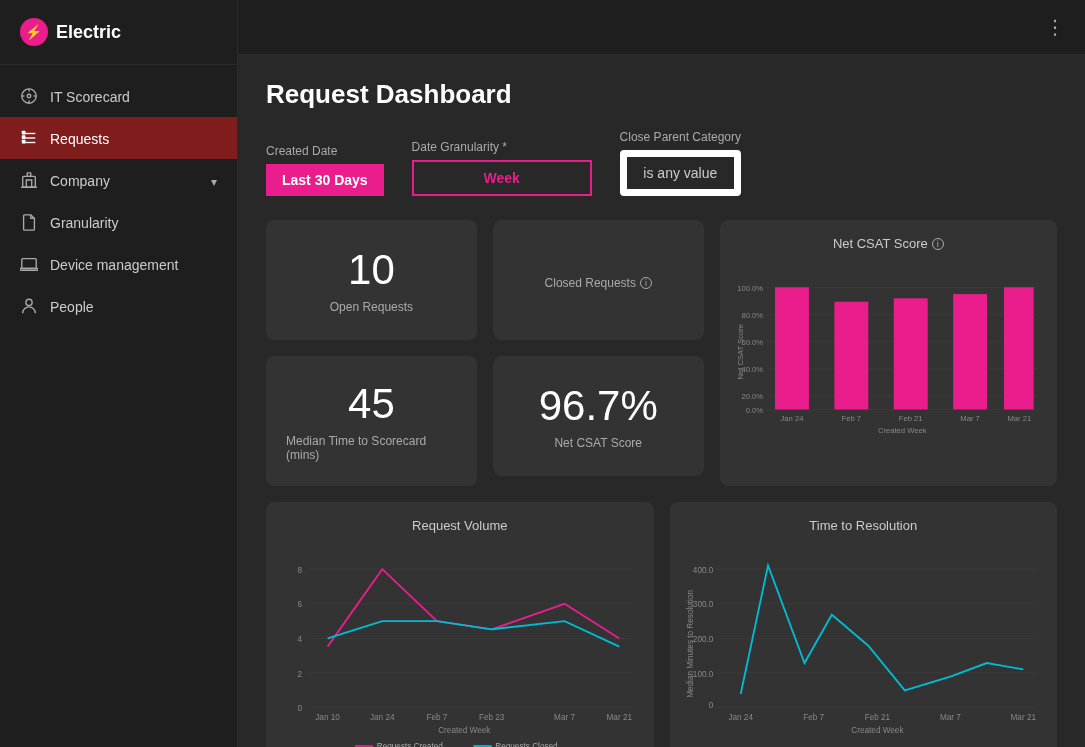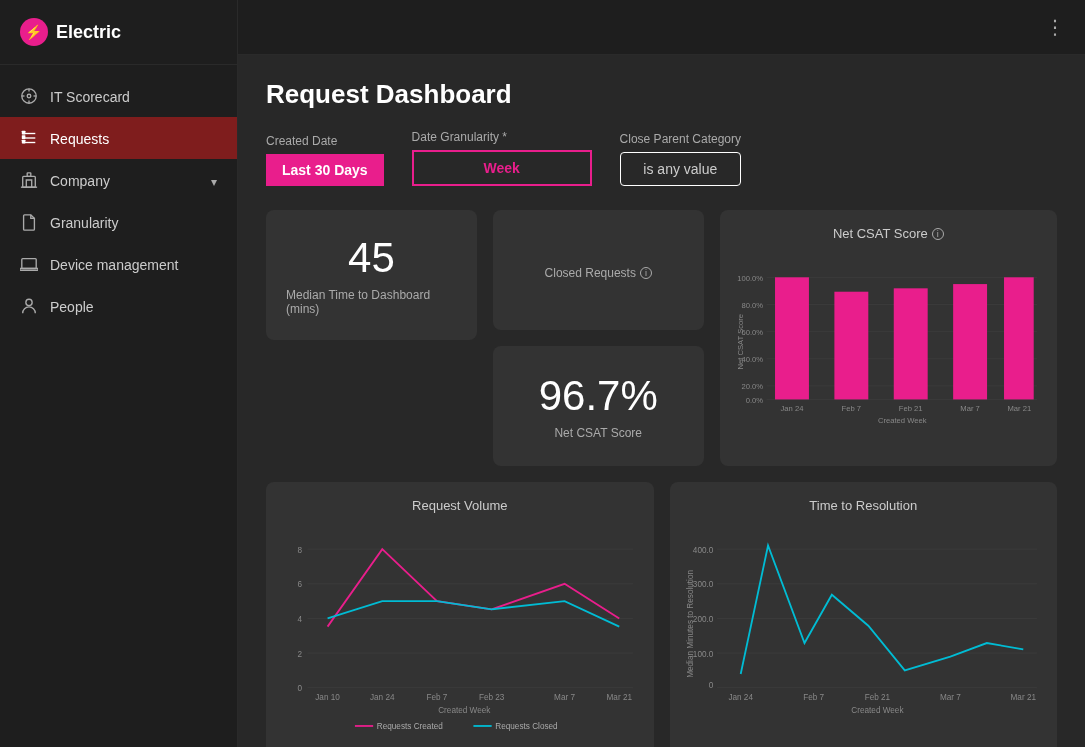--- a/index.html
+++ b/index.html
@@ -24,21 +24,21 @@
 
     .content { padding: 24px 28px; }
     .page-title { font-size: 26px; font-weight: 700; color: #fff; margin-bottom: 20px; }
 
     
     .filters { display: flex; align-items: flex-end; gap: 28px; margin-bottom: 24px; flex-wrap: wrap; }
     .filter-group { display: flex; flex-direction: column; gap: 6px; }
     .filter-label { font-size: 12px; color: #aaa; font-weight: 500; }
     .filter-btn-pink { background: #e91e8c; color: #fff; border: none; border-radius: 0; padding: 8px 16px; font-size: 14px; font-weight: 600; cursor: pointer; min-width: 110px; }
     .filter-btn-pink-outline { background: transparent; color: #e91e8c; border: 2px solid #e91e8c; border-radius: 0; padding: 8px 28px; font-size: 14px; font-weight: 600; cursor: pointer; min-width: 180px; text-align: center; }
-    .filter-btn-outline { background: transparent; color: #ccc; border: 1px solid #ffffff; border-radius: 4px; padding: 8px 11px; font-size: 14px; cursor: pointer; }
+    .filter-btn-outline { background: transparent; color: #ccc; border: 7px solid #ffffff; border-radius: 4px; padding: 8px 11px; font-size: 14px; cursor: pointer; }
 
     
     .stats-row { display: grid; grid-template-columns: 1fr 1fr 1.6fr; gap: 16px; margin-bottom: 16px; }
     .stats-left { display: flex; flex-direction: column; gap: 16px; }
     .stat-card { background: #333; border-radius: 8px; padding: 24px 20px; display: flex; flex-direction: column; align-items: center; justify-content: center; min-height: 120px; }
     .stat-value { font-size: 42px; font-weight: 300; color: #fff; }
     .stat-label { font-size: 12px; color: #aaa; margin-top: 6px; display: flex; align-items: center; gap: 4px; }
 
     
     .chart-card { background: #333; border-radius: 8px; padding: 16px; }
@@ -139,22 +139,26 @@
       <div class="filter-group">
         <span class="filter-label">Close Parent Category</span>
         <button class="filter-btn-outline">is any value</button>
       </div>
     </div>
 
     <div class="stats-row">
 
       <div class="stats-left">
         <div class="stat-card">
+          <span class="stat-value">10</span>
+          <span class="stat-label">Open Requests</span>
+        </div>
+        <div class="stat-card">
           <span class="stat-value">45</span>
-          <span class="stat-label">Median Time to Dashboard (mins)</span>
+          <span class="stat-label">Median Time to Scorecard (mins)</span>
         </div>
       </div>
       <div class="stats-left">
         <div class="stat-card">
           <span class="stat-label">
             <span>Closed Requests</span>
             <span class="info-icon">i</span>
           </span>
         </div>
         <div class="stat-card">

